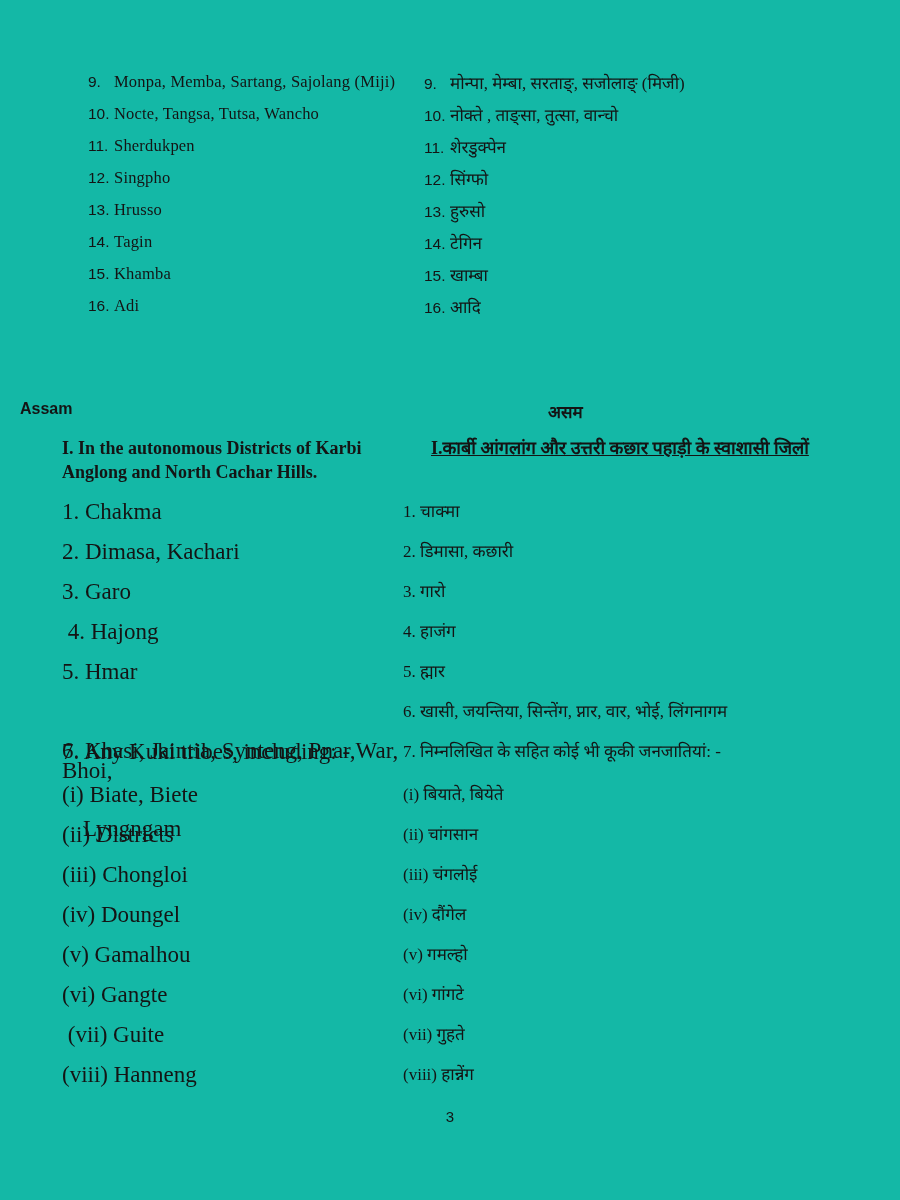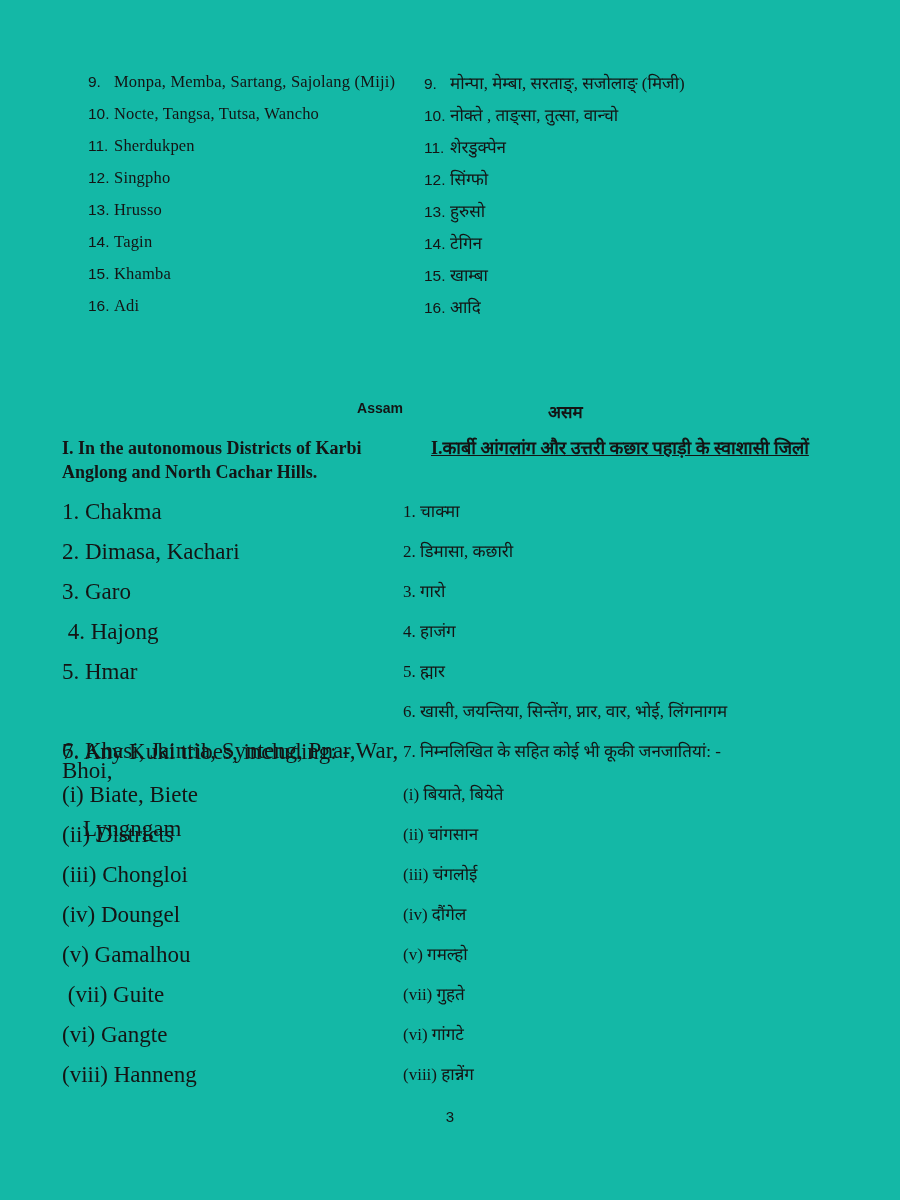--- a/index.html
+++ b/index.html
@@ -36,24 +36,24 @@
 
   
   .assam-titles {
     margin-top: 78px;
     display: grid;
     grid-template-columns: 403px 1fr;
     height: 24px;
   }
   .title-en {
     padding-left: 20px;
-    text-align: right;
+    text-align: left;
     font-family: "Liberation Sans", "DejaVu Sans", sans-serif;
     font-weight: bold;
-    font-size: 14px;
+    font-size: 16px;
   }
   .title-hi {
     padding-left: 145px;
     font-weight: bold;
     font-size: 17px;
   }
 
   .assam-heading {
     margin-top: 12px;
     display: grid;
@@ -210,28 +210,28 @@
       </div>
       <div class="arow">
         <div class="cell-en">(iv) Doungel</div>
         <div class="cell-hi">(iv) दौंगेल</div>
       </div>
       <div class="arow">
         <div class="cell-en">(v) Gamalhou</div>
         <div class="cell-hi">(v) गमल्हो</div>
       </div>
       <div class="arow">
+        <div class="cell-en">(vi) Gangte</div>
+        <div class="cell-hi">(vi) गांगटे</div>
+      </div>
+      <div class="arow">
         <div class="cell-en"> (vii) Guite</div>
         <div class="cell-hi">(vii) गुहते</div>
       </div>
       <div class="arow">
-        <div class="cell-en">(vi) Gangte</div>
-        <div class="cell-hi">(vi) गांगटे</div>
-      </div>
-      <div class="arow">
         <div class="cell-en">(viii) Hanneng</div>
         <div class="cell-hi">(viii) हान्नेंग</div>
       </div>
     </div>
   </section>
 
   <div class="page-number">3</div>
 
 </div>
 

